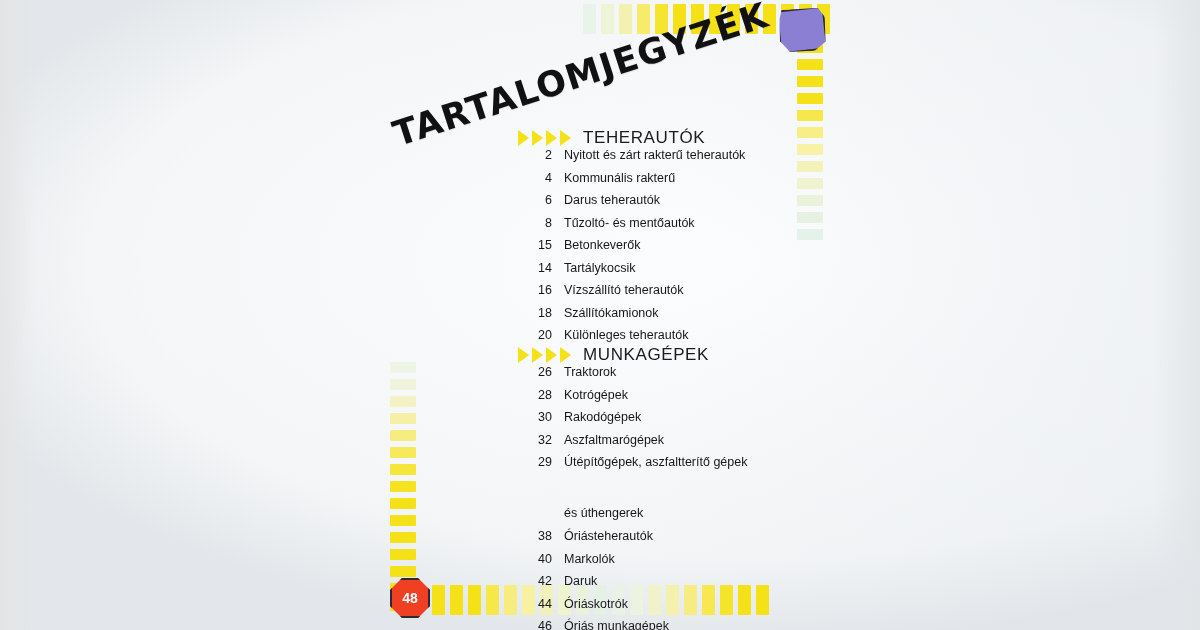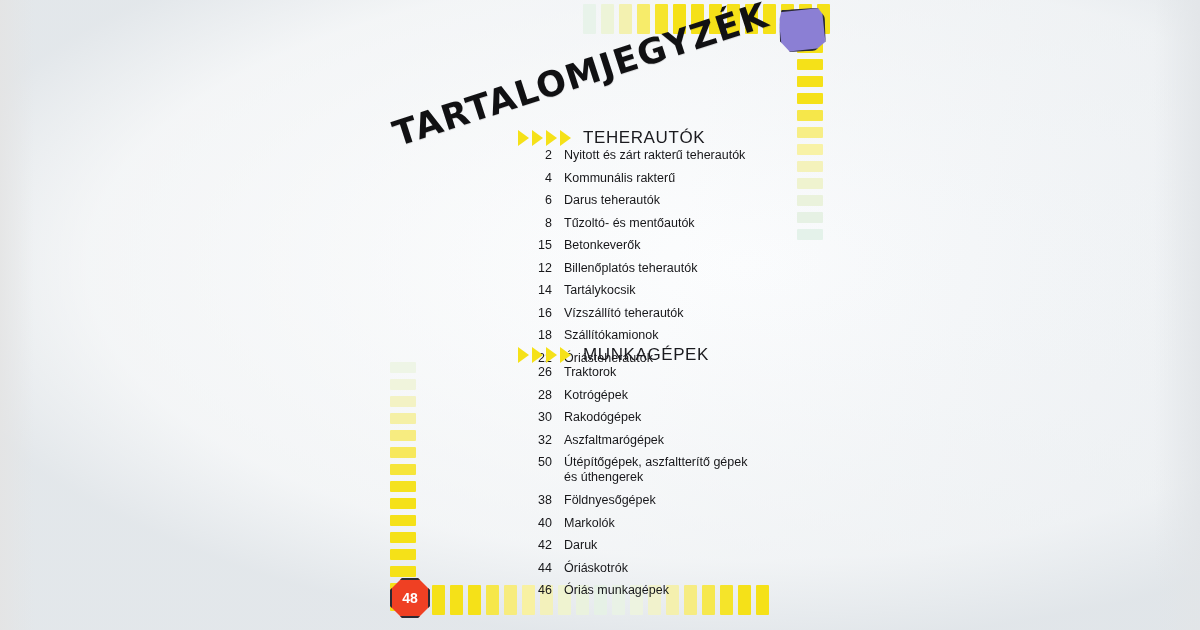--- a/index.html
+++ b/index.html
@@ -149,20 +149,21 @@
     color: #17171a;
     font-family: "Liberation Sans", sans-serif;
   }
   .toc-label {
     font-size: 12.5px;
     color: #17171a;
     font-family: "Liberation Sans", sans-serif;
   }
   .toc-label .cont {
     display: block;
+    margin-top: 36px;
   }
 
   
   .badge-top {
     position: absolute;
     left: 778px;
     top: 8px;
     width: 44px;
     height: 40px;
     background: #8b7fd4;
@@ -305,38 +306,34 @@
         </div>
         <div class="toc-row">
           <span class="toc-page">8</span>
           <span class="toc-label">Tűzoltó- és mentőautók</span>
         </div>
         <div class="toc-row">
           <span class="toc-page">15</span>
           <span class="toc-label">Betonkeverők</span>
         </div>
         <div class="toc-row">
-          <span class="toc-page">12</span>
-          <span class="toc-label">Billenőplatós teherautók</span>
-        </div>
-        <div class="toc-row">
           <span class="toc-page">14</span>
           <span class="toc-label">Tartálykocsik</span>
         </div>
         <div class="toc-row">
           <span class="toc-page">16</span>
           <span class="toc-label">Vízszállító teherautók</span>
         </div>
         <div class="toc-row">
           <span class="toc-page">18</span>
           <span class="toc-label">Szállítókamionok</span>
         </div>
         <div class="toc-row">
-          <span class="toc-page">22</span>
-          <span class="toc-label">Óriásteherautók</span>
+          <span class="toc-page">20</span>
+          <span class="toc-label">Különleges teherautók</span>
         </div>
       </div>
 
     <div class="section-head" id="head-machines">
       <span class="chevrons">
         <span class="chevron"></span>
           <span class="chevron"></span>
           <span class="chevron"></span>
           <span class="chevron"></span>
       </span>
@@ -353,26 +350,26 @@
         </div>
         <div class="toc-row">
           <span class="toc-page">30</span>
           <span class="toc-label">Rakodógépek</span>
         </div>
         <div class="toc-row">
           <span class="toc-page">32</span>
           <span class="toc-label">Aszfaltmarógépek</span>
         </div>
         <div class="toc-row">
-          <span class="toc-page">50</span>
+          <span class="toc-page">29</span>
           <span class="toc-label">Útépítőgépek, aszfaltterítő gépek<span class="cont">és úthengerek</span></span>
         </div>
         <div class="toc-row">
           <span class="toc-page">38</span>
-          <span class="toc-label">Földnyesőgépek</span>
+          <span class="toc-label">Óriásteherautók</span>
         </div>
         <div class="toc-row">
           <span class="toc-page">40</span>
           <span class="toc-label">Markolók</span>
         </div>
         <div class="toc-row">
           <span class="toc-page">42</span>
           <span class="toc-label">Daruk</span>
         </div>
         <div class="toc-row">

